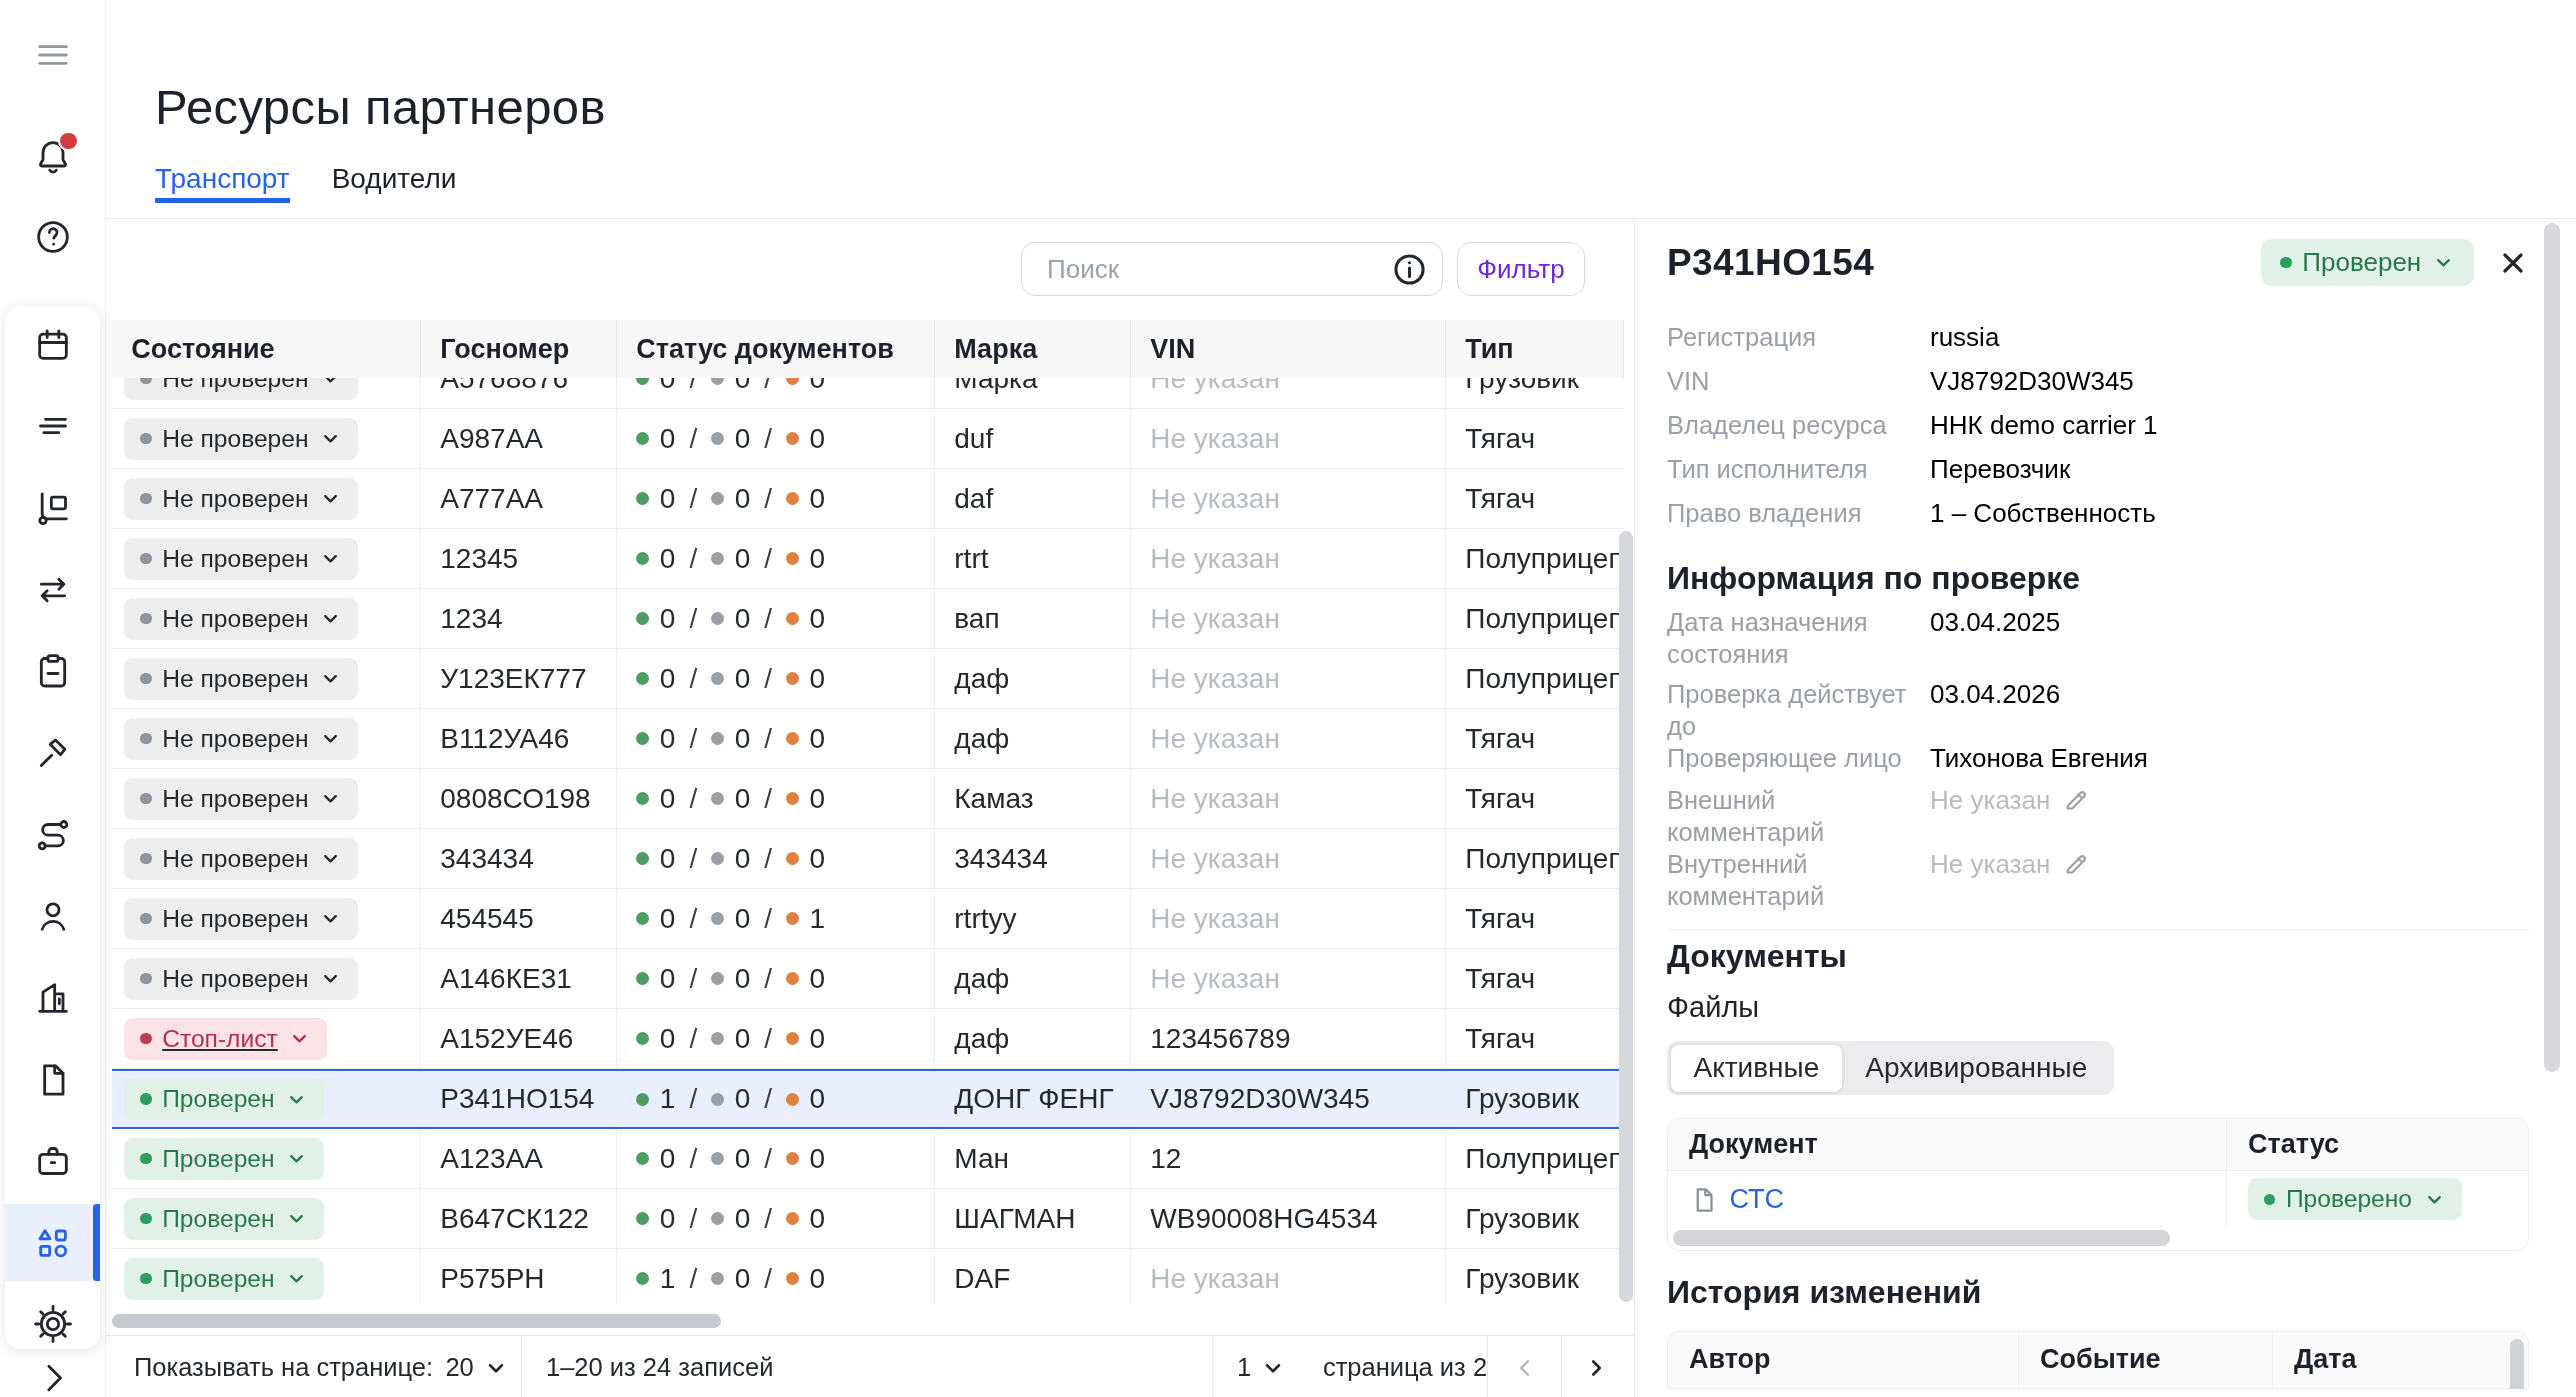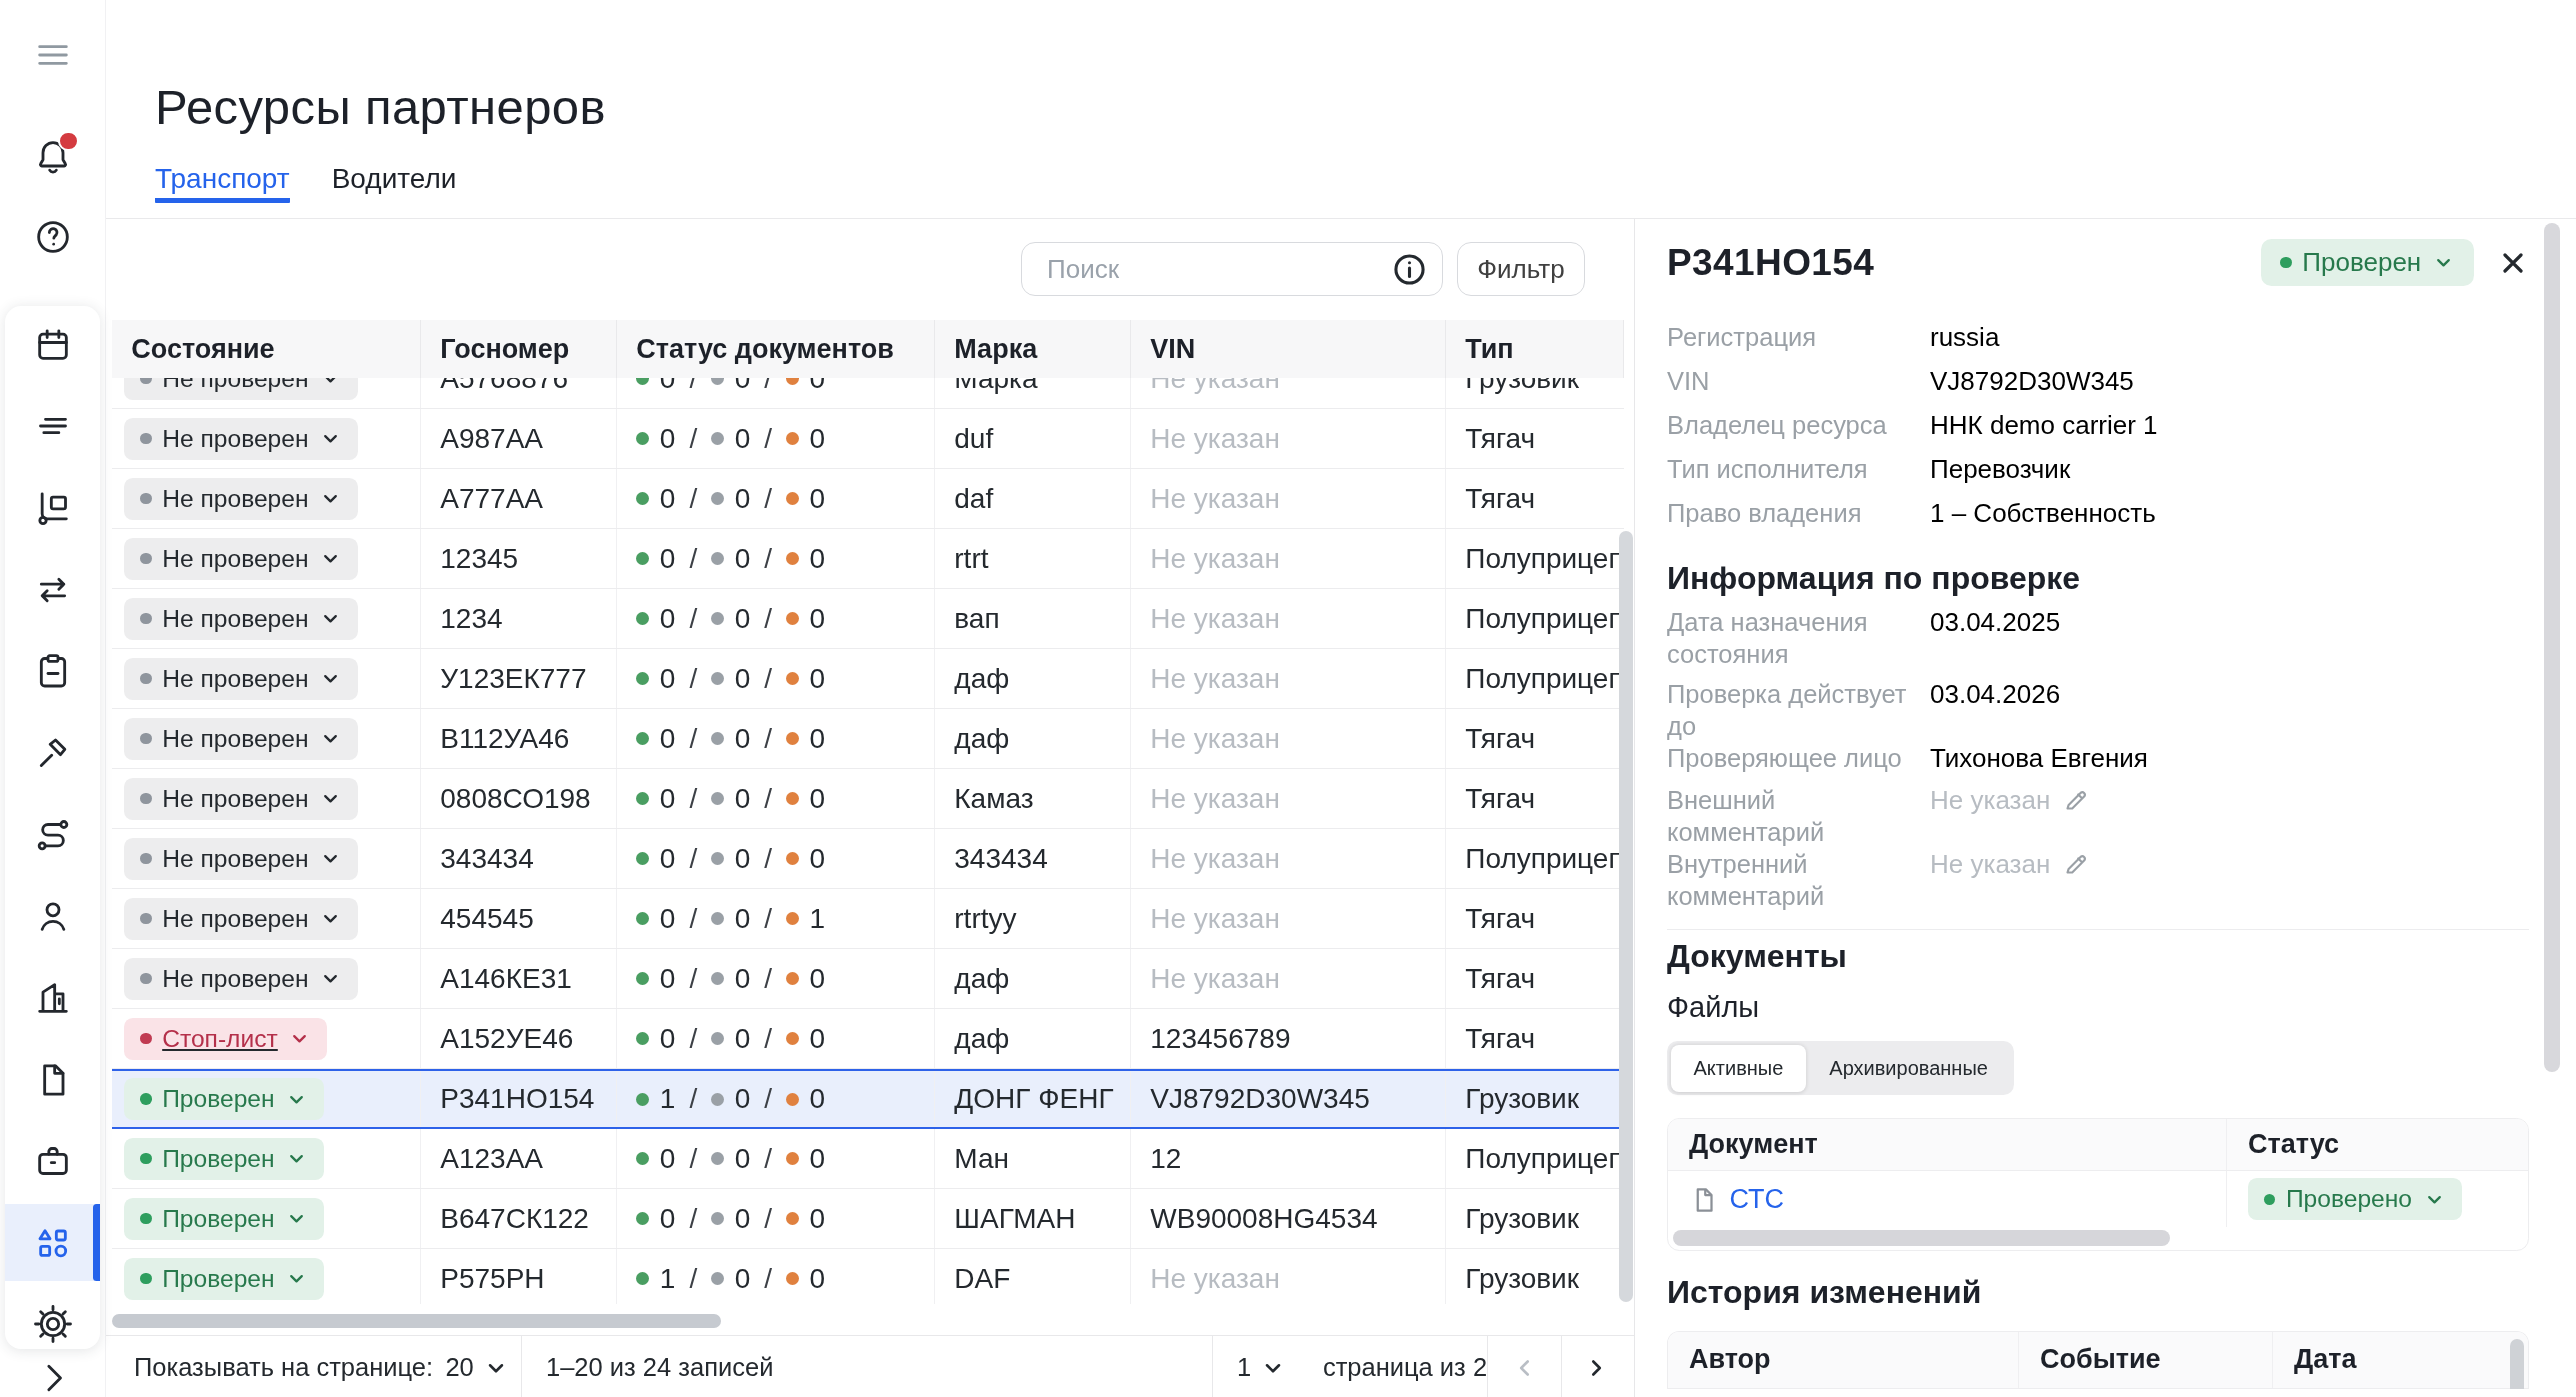--- a/index.html
+++ b/index.html
@@ -28,21 +28,21 @@
   .header-divider{position:absolute;left:105px;right:0;top:218px;height:0.9px;background:#e9e9eb}
 
   
   .search-box{position:absolute;left:1021px;top:242px;width:422px;height:54px;border:0.9px solid #d8dade;
               border-radius:14px;display:flex;align-items:center;box-sizing:border-box;padding:0 14px 0 23px}
   .search-box input{border:none;outline:none;flex:1;font-size:26px;font-family:inherit;color:#0f172a;min-width:0;background:transparent}
   .search-box input::placeholder{color:#9aa2ab}
   .info-ic{color:#24292e}
   .info-ic svg{width:37px;height:37px;stroke:currentColor;fill:none;stroke-width:2;stroke-linecap:round}
   .filter-btn{position:absolute;left:1457px;top:242px;width:128px;height:54px;border:0.9px solid #d8dade;
-              border-radius:14px;background:#fff;font-size:26px;font-family:inherit;color:#404040;
+              border-radius:14px;background:#fff;font-size:26px;font-family:inherit;color:#6d28d9;
               display:flex;align-items:center;justify-content:center;cursor:pointer;box-sizing:border-box}
 
   
   .table-wrap{position:absolute;left:112px;top:320px;width:1512px;height:984px;overflow:hidden}
   .thead,.trow{display:grid;grid-template-columns:309px 196px 318px 196px 315px 178px}
   .thead{height:58px;background:#f7f7f8}
   .thead .hcell{display:flex;align-items:center;padding-left:19.3px;font-size:27px;font-weight:700;
                 border-right:0.9px solid #e9e9eb;box-sizing:border-box;white-space:nowrap;overflow:hidden}
   .tbody{position:absolute;top:58px;left:0;right:0;bottom:0;overflow:hidden}
   .trow{height:60px;border-bottom:0.9px solid #ececee;box-sizing:border-box;background:#fff}
@@ -95,21 +95,21 @@
   .info-value.muted{color:#b7bcc2}
   .sec-heading{font-size:32px;font-weight:700;margin-top:19.3px}
   .check-list{margin-top:8.8px}
   .check-list .info-row{min-height:42px}
   .check-list .info-row.tall{min-height:72px}
   .pencil{color:#9aa0a6;cursor:pointer;margin-top:1.8px}
   .pencil svg{width:27px;height:27px;stroke:currentColor;fill:none;stroke-width:1.9;stroke-linecap:round;stroke-linejoin:round}
   .panel-divider{height:0.9px;background:#ececee;margin-top:8.8px}
   .files-label{font-size:29px;margin-top:16px}
   .segmented{margin-top:17.6px;display:inline-flex;background:#ececee;border-radius:10.5px;padding:3.5px;height:54px;box-sizing:border-box}
-  .seg{display:flex;align-items:center;padding:4px 23px;font-size:20px;border-radius:8px;cursor:pointer;color:#24292e}
+  .seg{display:flex;align-items:center;padding:4px 23px;font-size:28px;border-radius:8px;cursor:pointer;color:#24292e}
   .seg.active{background:#fff;box-shadow:0 0.9px 4.4px rgba(0,0,0,.14)}
   .mini-table{margin-top:23px;border:0.9px solid #ededef;border-radius:12.3px;overflow:hidden;position:relative}
   .mini-head,.mini-row{display:grid}
   .docs-grid{grid-template-columns:559px 313px 22px}
   .hist-grid{grid-template-columns:351px 254px 258px}
   .mini-head{background:#fafafb;border-bottom:0.9px solid #ededef}
   .mini-head .mcell{font-weight:700}
   .mcell{display:flex;align-items:center;padding-left:21px;font-size:27px;border-right:0.9px solid #efeff1;
          box-sizing:border-box;white-space:nowrap;overflow:hidden}
   .docs-head{height:51px}.docs-row{height:56px}

